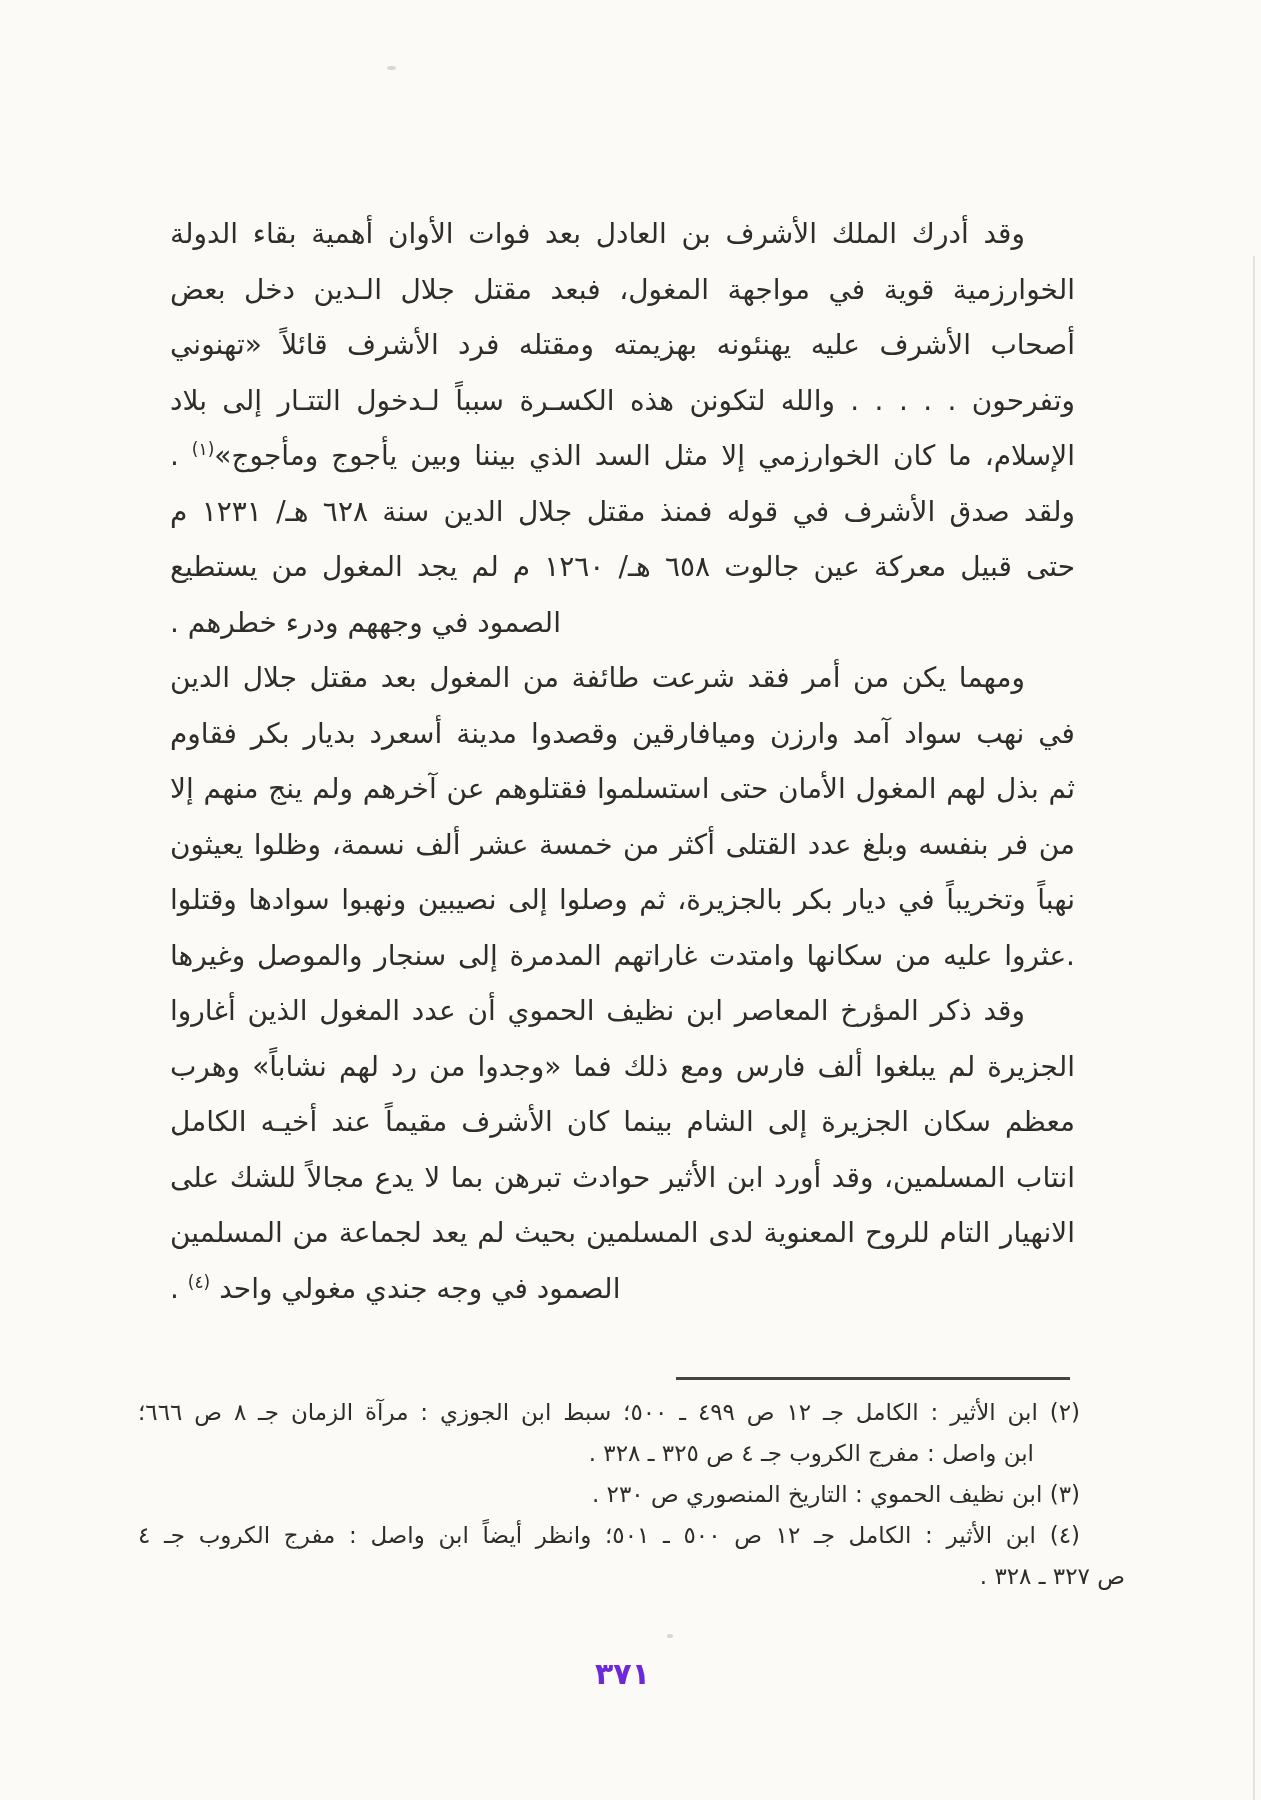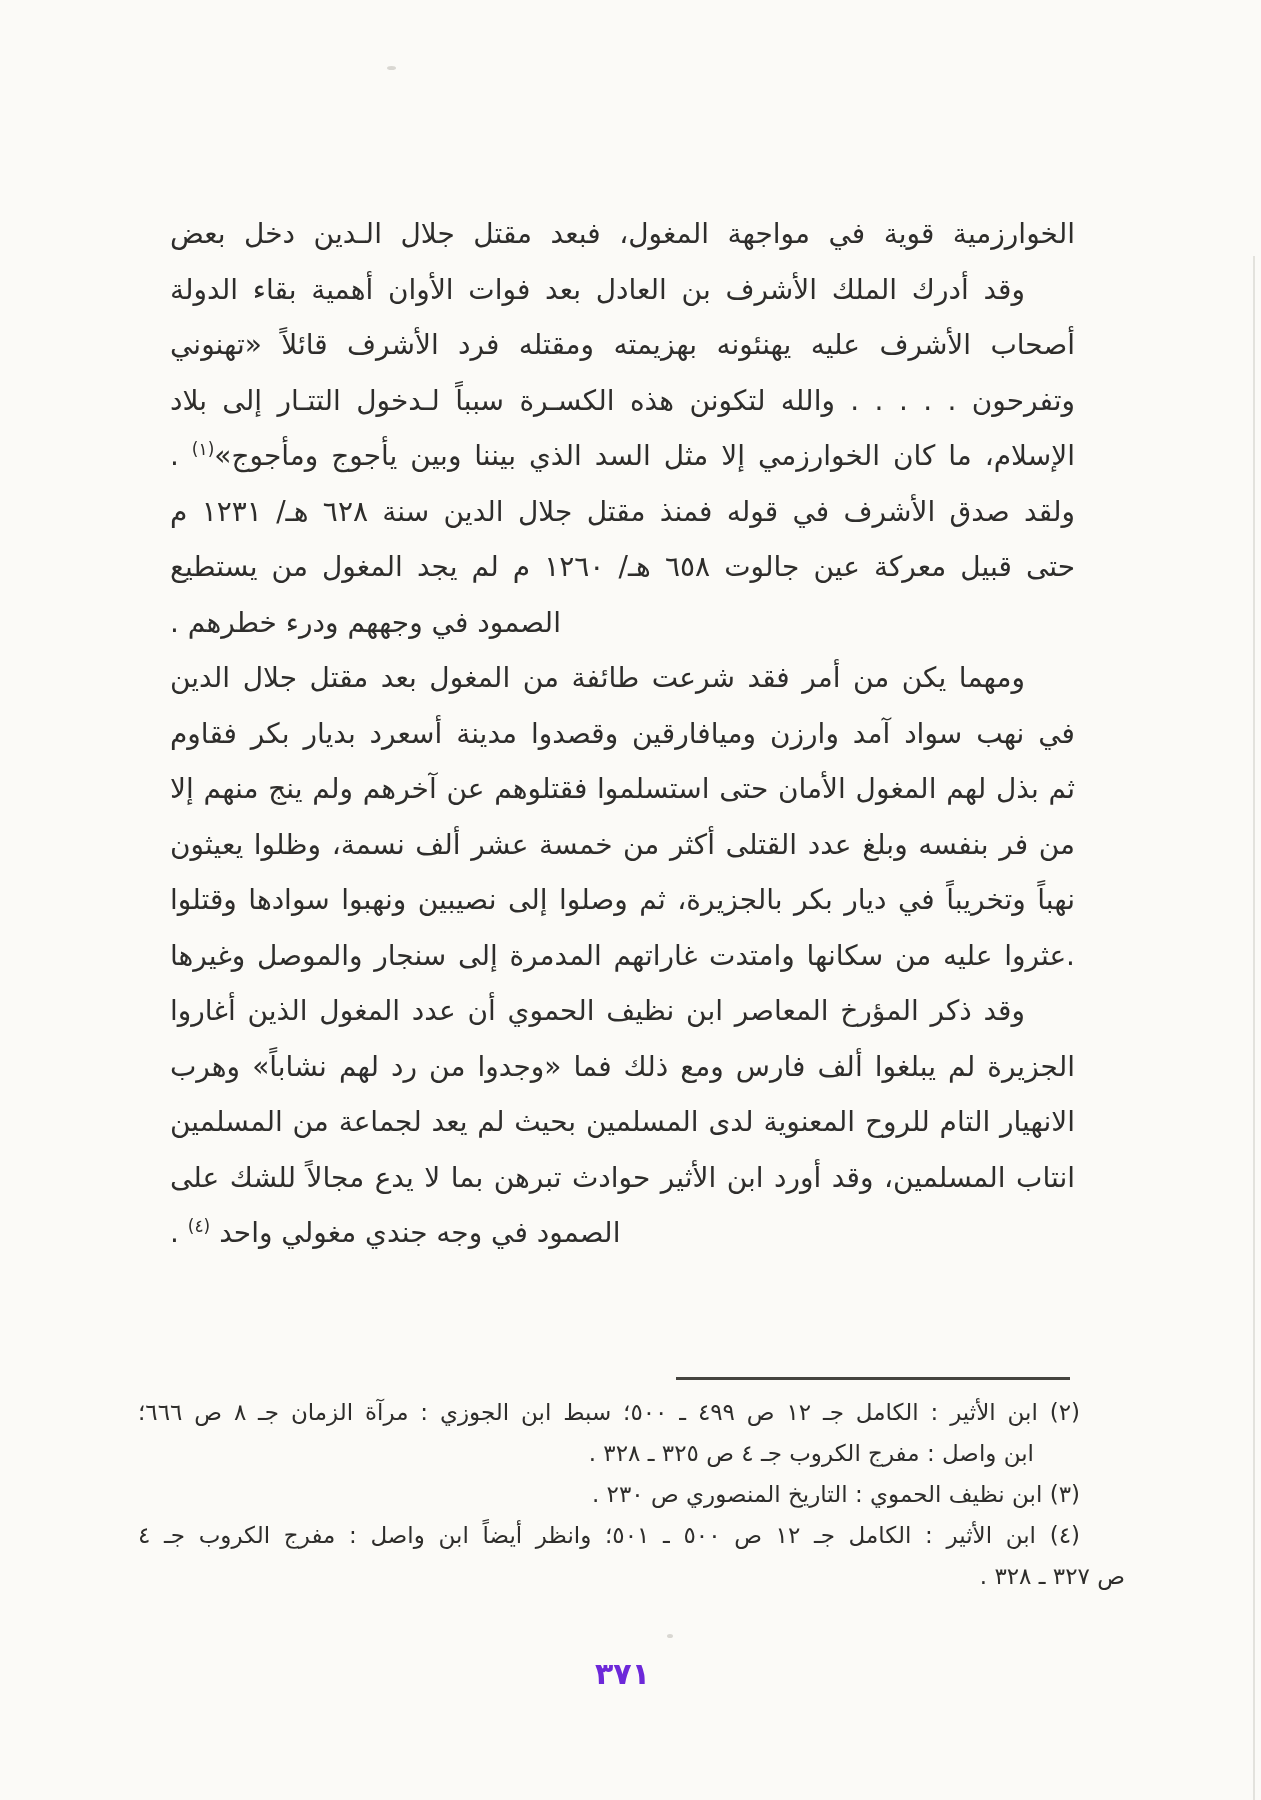--- a/index.html
+++ b/index.html
@@ -57,38 +57,39 @@
 </style>
 </head>
 <body>
 
 <div class="page">
   <div class="edge-line"></div>
   <div class="speck speck-1"></div>
   <div class="speck speck-2"></div>
 
   <main class="body-block" id="body-block">
+      <div class="line j ind"><span>وقد أدرك الملك الأشرف بن العادل بعد فوات الأوان أهمية بقاء الدولة</span></div>
       <div class="line j"><span>الخوارزمية قوية في مواجهة المغول، فبعد مقتل جلال الـدين دخل بعض</span></div>
-      <div class="line j ind"><span>وقد أدرك الملك الأشرف بن العادل بعد فوات الأوان أهمية بقاء الدولة</span></div>
       <div class="line j"><span>أصحاب الأشرف عليه يهنئونه بهزيمته ومقتله فرد الأشرف قائلاً «تهنوني</span></div>
       <div class="line j"><span>وتفرحون . . . . .  والله لتكونن هذه الكسـرة سبباً لـدخول التتـار إلى بلاد</span></div>
       <div class="line j"><span>الإسلام، ما كان الخوارزمي إلا مثل السد الذي بيننا وبين يأجوج ومأجوج»</span><span class="sup">(١)</span><span> .</span></div>
       <div class="line j"><span>ولقد صدق الأشرف في قوله فمنذ مقتل جلال الدين سنة ٦٢٨ هـ/ ١٢٣١ م</span></div>
       <div class="line j"><span>حتى قبيل معركة عين جالوت ٦٥٨ هـ/ ١٢٦٠ م لم يجد المغول من يستطيع</span></div>
       <div class="line"><span>الصمود في وجههم ودرء خطرهم .</span></div>
       <div class="line j ind"><span>ومهما يكن من أمر فقد شرعت طائفة من المغول بعد مقتل جلال الدين</span></div>
       <div class="line j"><span>في نهب سواد آمد وارزن وميافارقين وقصدوا مدينة أسعرد بديار بكر فقاوم أهلها</span></div>
       <div class="line j"><span>ثم بذل لهم المغول الأمان حتى استسلموا فقتلوهم عن آخرهم ولم ينج منهم إلا</span></div>
       <div class="line j"><span>من فر بنفسه وبلغ عدد القتلى أكثر من خمسة عشر ألف نسمة، وظلوا يعيثون</span></div>
       <div class="line j"><span>نهباً وتخريباً في ديار بكر بالجزيرة، ثم وصلوا إلى نصيبين ونهبوا سوادها وقتلوا من</span></div>
       <div class="line j"><span>.عثروا عليه من سكانها وامتدت غاراتهم المدمرة إلى سنجار والموصل وغيرها </span></div>
       <div class="line j ind"><span>وقد ذكر المؤرخ المعاصر ابن نظيف الحموي أن عدد المغول الذين أغاروا على</span></div>
       <div class="line j"><span>الجزيرة لم يبلغوا ألف فارس ومع ذلك فما «وجدوا من رد لهم نشاباً» وهرب</span></div>
+      <div class="line j"><span>معظم سكان الجزيرة إلى الشام بينما كان الأشرف مقيماً عند أخيـه الكامل</span></div>
+      <div class="line j"><span>انتاب المسلمين، وقد أورد ابن الأثير حوادث تبرهن بما لا يدع مجالاً للشك على</span></div>
       <div class="line j"><span>الانهيار التام للروح المعنوية لدى المسلمين بحيث لم يعد لجماعة من المسلمين</span></div>
-      <div class="line j"><span>انتاب المسلمين، وقد أورد ابن الأثير حوادث تبرهن بما لا يدع مجالاً للشك على</span></div>
       <div class="line"><span>الصمود في وجه جندي مغولي واحد </span><span class="sup">(٤)</span><span> .</span></div>
     </main>
 
   <div class="fn-sep"></div>
 
   <section class="fn-block" id="fn-block">
       <div class="fn-line j">(٢) ابن الأثير :  الكامل جـ ١٢ ص ٤٩٩ ـ ٥٠٠؛ سبط ابن الجوزي :  مرآة الزمان جـ ٨ ص ٦٦٦؛</div>
       <div class="fn-line" style="margin-right: 46px;">ابن واصل :  مفرج الكروب جـ ٤ ص ٣٢٥ ـ ٣٢٨ .</div>
       <div class="fn-line">(٣) ابن نظيف الحموي :  التاريخ المنصوري ص ٢٣٠ .</div>
       <div class="fn-line j">(٤) ابن الأثير :  الكامل جـ ١٢ ص ٥٠٠ ـ ٥٠١؛ وانظر أيضاً ابن واصل :  مفرج الكروب جـ ٤</div>

